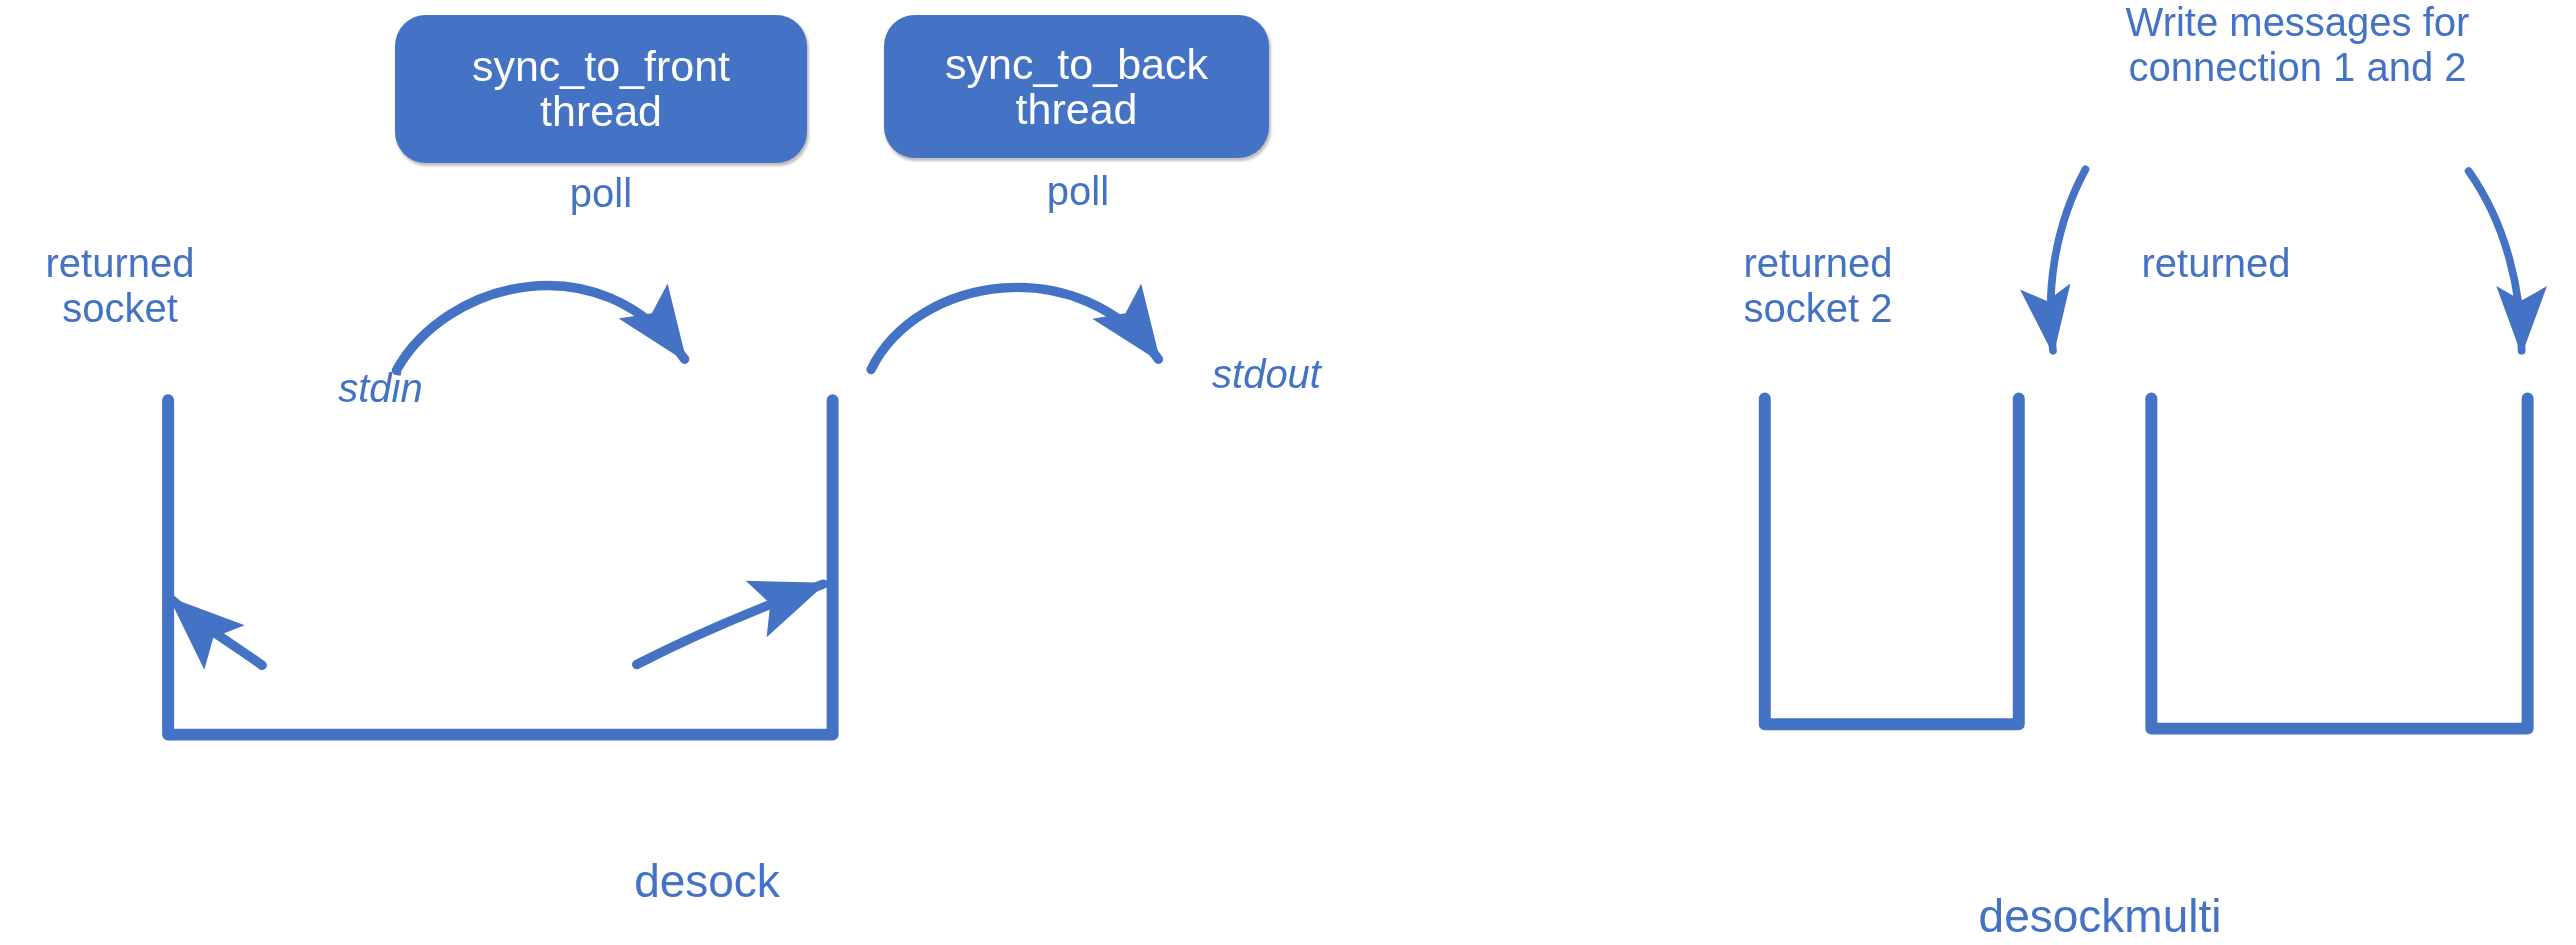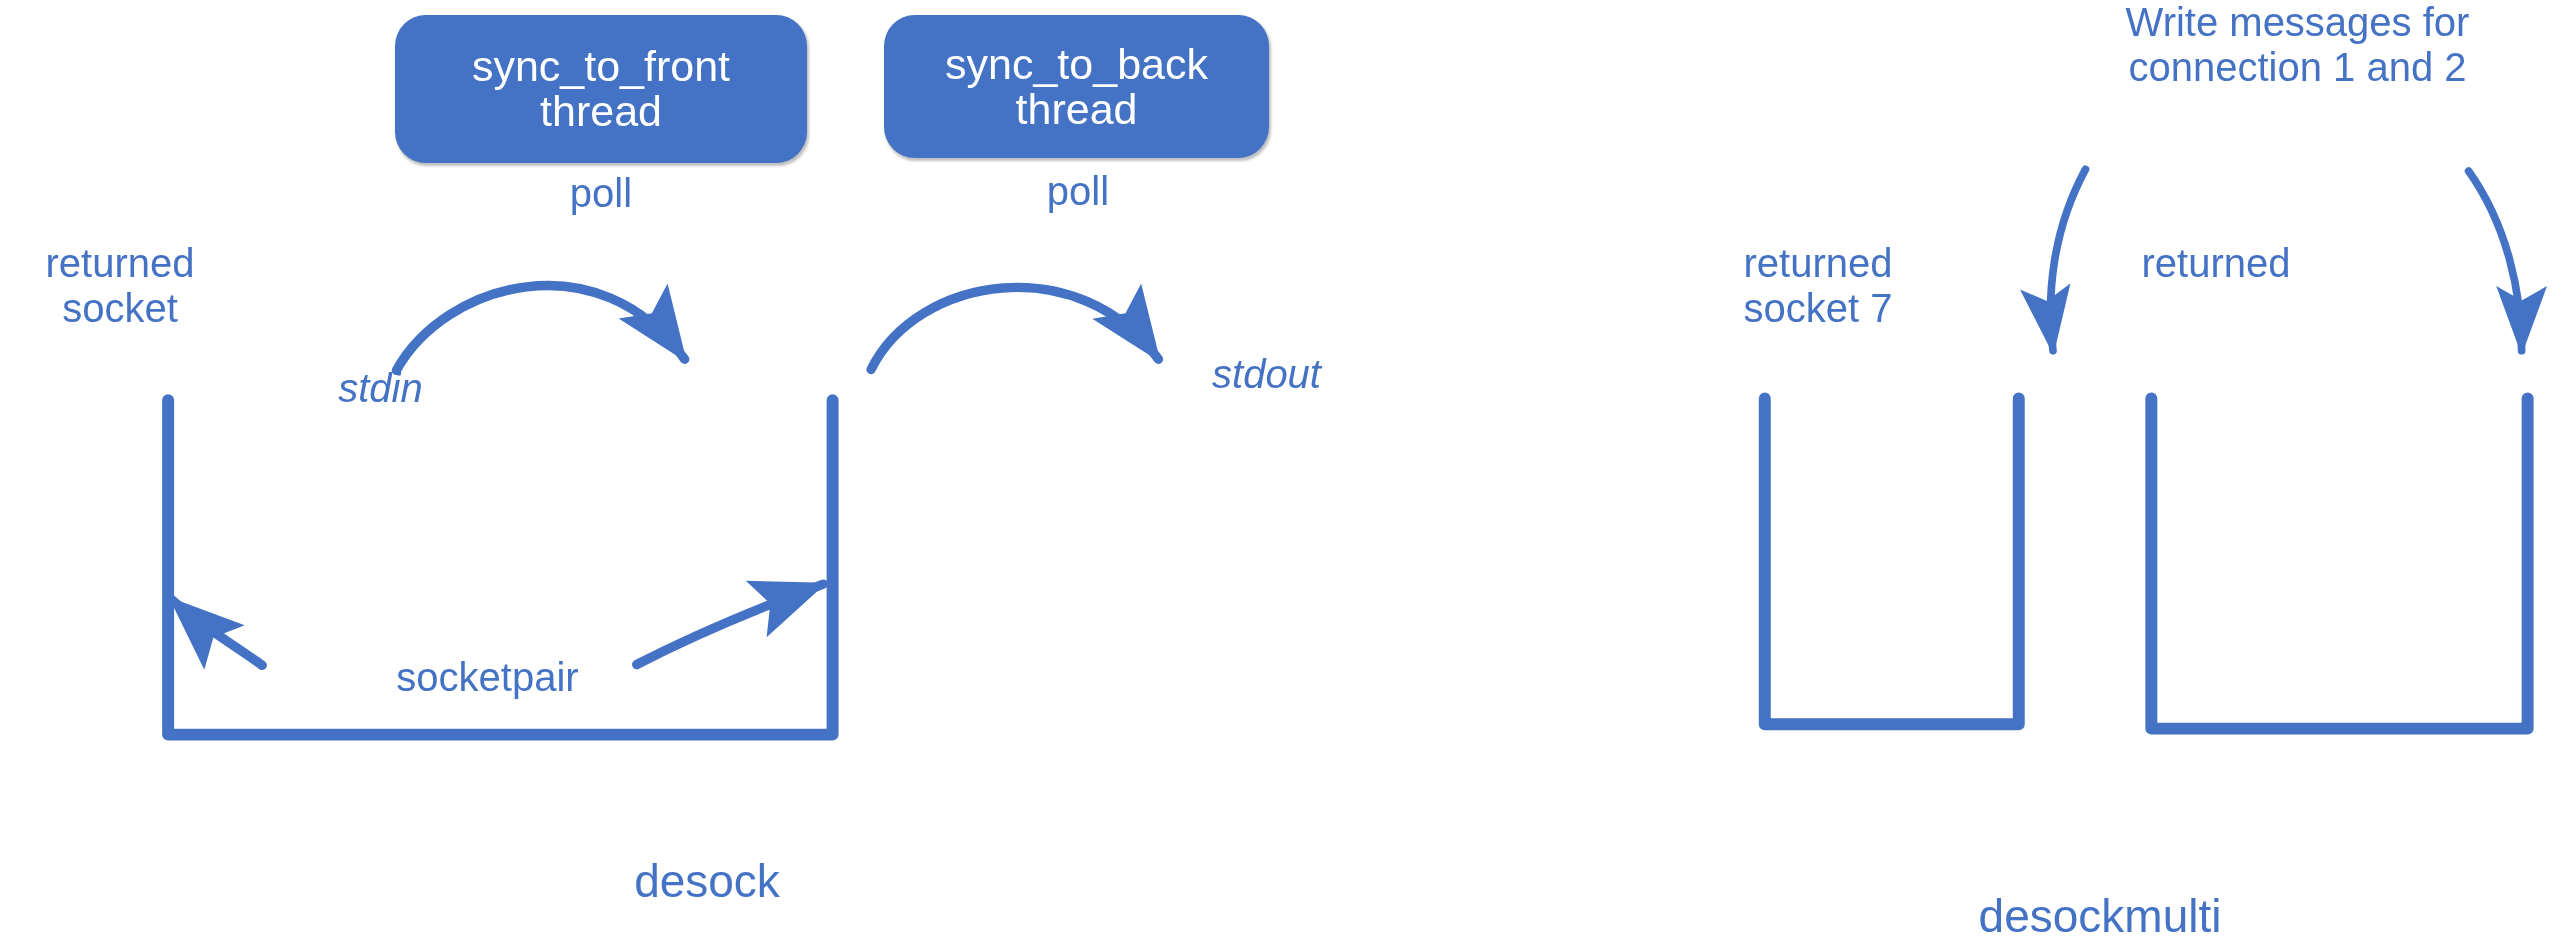--- a/index.html
+++ b/index.html
@@ -126,26 +126,25 @@
   <div class="lbl" style="left:494px; top:171px; width:214px;">poll</div>
 
   <div class="lbl" style="left:971px; top:169px; width:214px;">poll</div>
 
   <div class="lbl left-align" style="left:-34px; top:241px; width:308px;"><div>returned</div><div>socket</div></div>
 
   <div class="lbl ital" style="left:282px; top:366px; width:197px;font-style:italic;">stdin</div>
 
   <div class="lbl ital" style="left:1138px; top:352px; width:257px;">stdout</div>
 
-  <div class="lbl" style="left:308px; top:655px; width:359px;">socketpair</div>
 
   <div class="lbl big-ital" style="left:536px; top:856px; width:342px;">desock</div>
 
   <div class="lbl" style="left:2015px; top:0px; width:565px;"><div>Write messages for</div><div>connection 1 and 2</div></div>
 
-  <div class="lbl left-align" style="left:1647px; top:241px; width:342px;"><div>returned</div><div>socket 7</div></div>
+  <div class="lbl left-align" style="left:1647px; top:241px; width:342px;"><div>returned</div><div>socket 2</div></div>
 
   <div class="lbl left-align" style="left:2045px; top:241px; width:342px;"><div>returned</div></div>
 
   <div class="lbl big-ital" style="left:1929px; top:845px; width:342px;margin-top:46px;">desockmulti</div>
 
 </div>
 
 
 </body></html>

